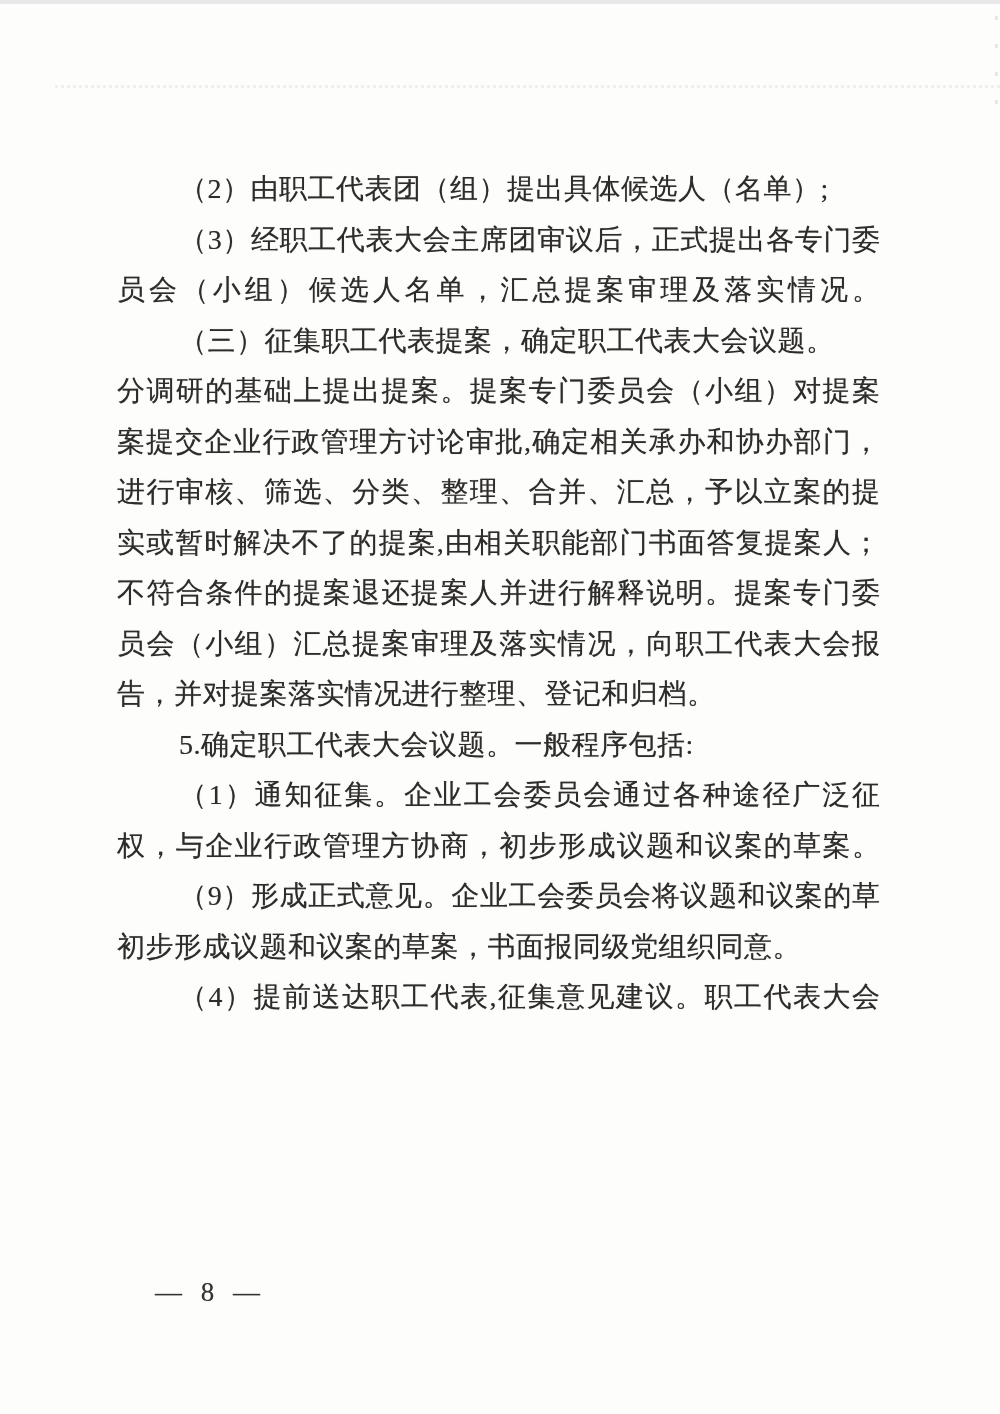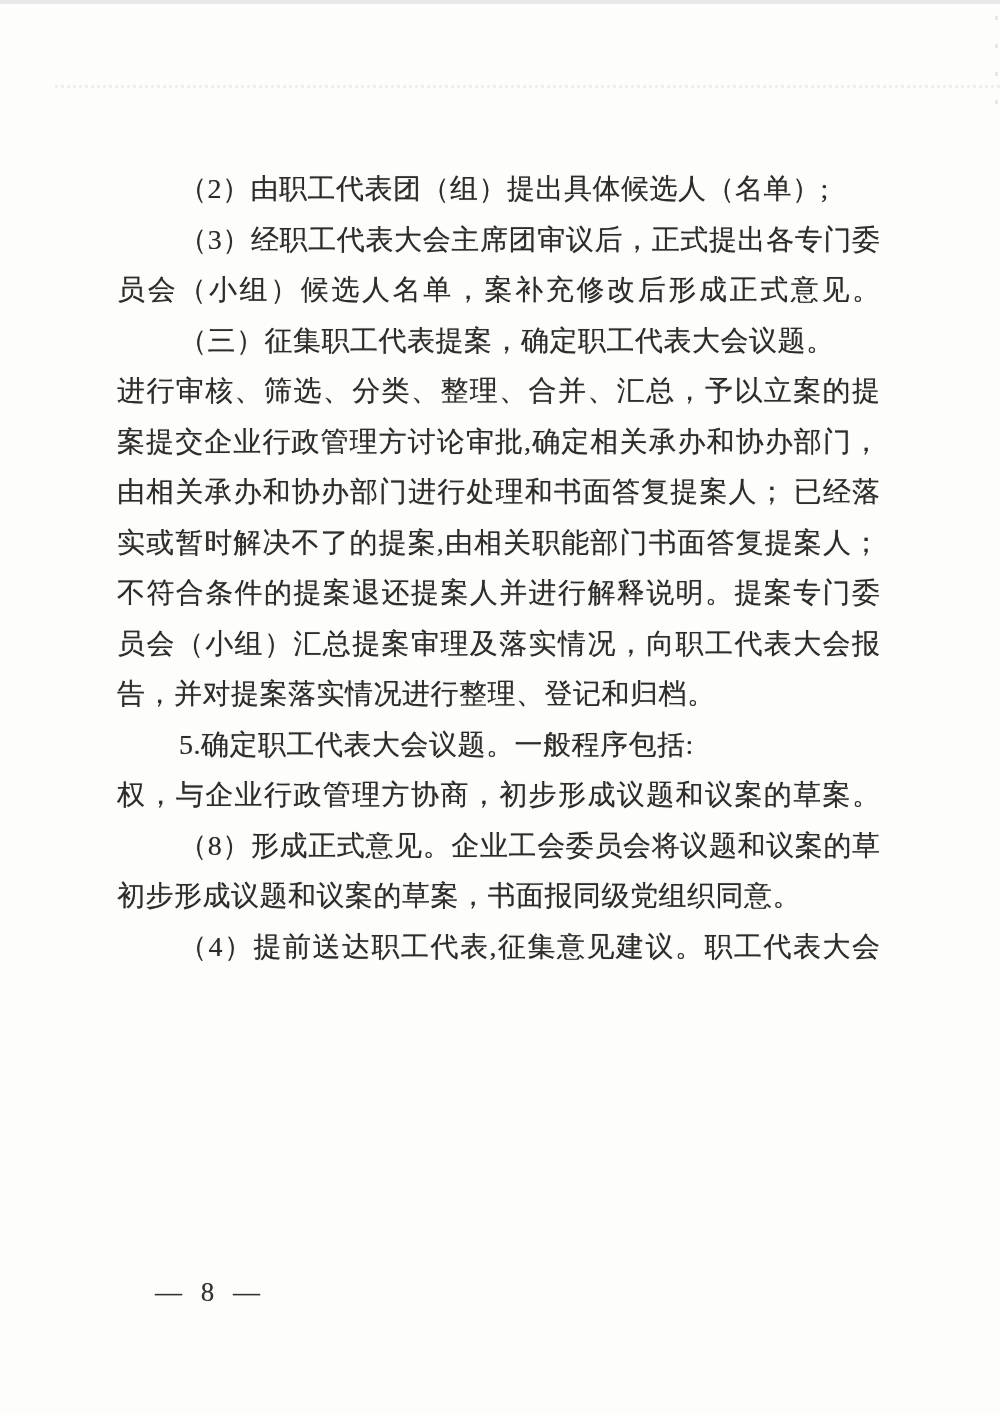--- a/index.html
+++ b/index.html
@@ -76,29 +76,30 @@
 </style>
 </head>
 <body>
 
 <div class="page" style="background: rgb(253, 253, 252);">
   <div class="artifact-dots"></div>
   <div class="artifact-edge"></div>
   <div class="doc-body" style="color: rgb(46, 44, 42);">
       <div class="line indent">（2）由职工代表团（组）提出具体候选人（名单）;</div>
       <div class="line indent fill">（3）经职工代表大会主席团审议后，正式提出各专门委</div>
-      <div class="line fill">员会（小组）候选人名单，案补充修改后形成正式意见。</div>
+      <div class="line fill">员会（小组）候选人名单，汇总提案审理及落实情况。</div>
       <div class="line indent">（三）征集职工代表提案，确定职工代表大会议题。</div>
+      <div class="line fill">分调研的基础上提出提案。提案专门委员会（小组）对提案</div>
+      <div class="line fill">案提交企业行政管理方讨论审批,确定相关承办和协办部门，</div>
       <div class="line fill">进行审核、筛选、分类、整理、合并、汇总，予以立案的提</div>
-      <div class="line fill">案提交企业行政管理方讨论审批,确定相关承办和协办部门，</div>
-      <div class="line fill">由相关承办和协办部门进行处理和书面答复提案人； 已经落</div>
       <div class="line fill">实或暂时解决不了的提案,由相关职能部门书面答复提案人；</div>
       <div class="line fill">不符合条件的提案退还提案人并进行解释说明。提案专门委</div>
       <div class="line fill">员会（小组）汇总提案审理及落实情况，向职工代表大会报</div>
       <div class="line">告，并对提案落实情况进行整理、登记和归档。</div>
       <div class="line indent">5.确定职工代表大会议题。一般程序包括:</div>
+      <div class="line indent fill">（1）通知征集。企业工会委员会通过各种途径广泛征</div>
       <div class="line fill">权，与企业行政管理方协商，初步形成议题和议案的草案。</div>
-      <div class="line indent fill">（8）形成正式意见。企业工会委员会将议题和议案的草</div>
+      <div class="line indent fill">（9）形成正式意见。企业工会委员会将议题和议案的草</div>
       <div class="line">初步形成议题和议案的草案，书面报同级党组织同意。</div>
       <div class="line indent fill">（4）提前送达职工代表,征集意见建议。职工代表大会</div>
     </div>
   <div class="page-footer">— 8 —</div>
 </div>
 
 </body></html>

